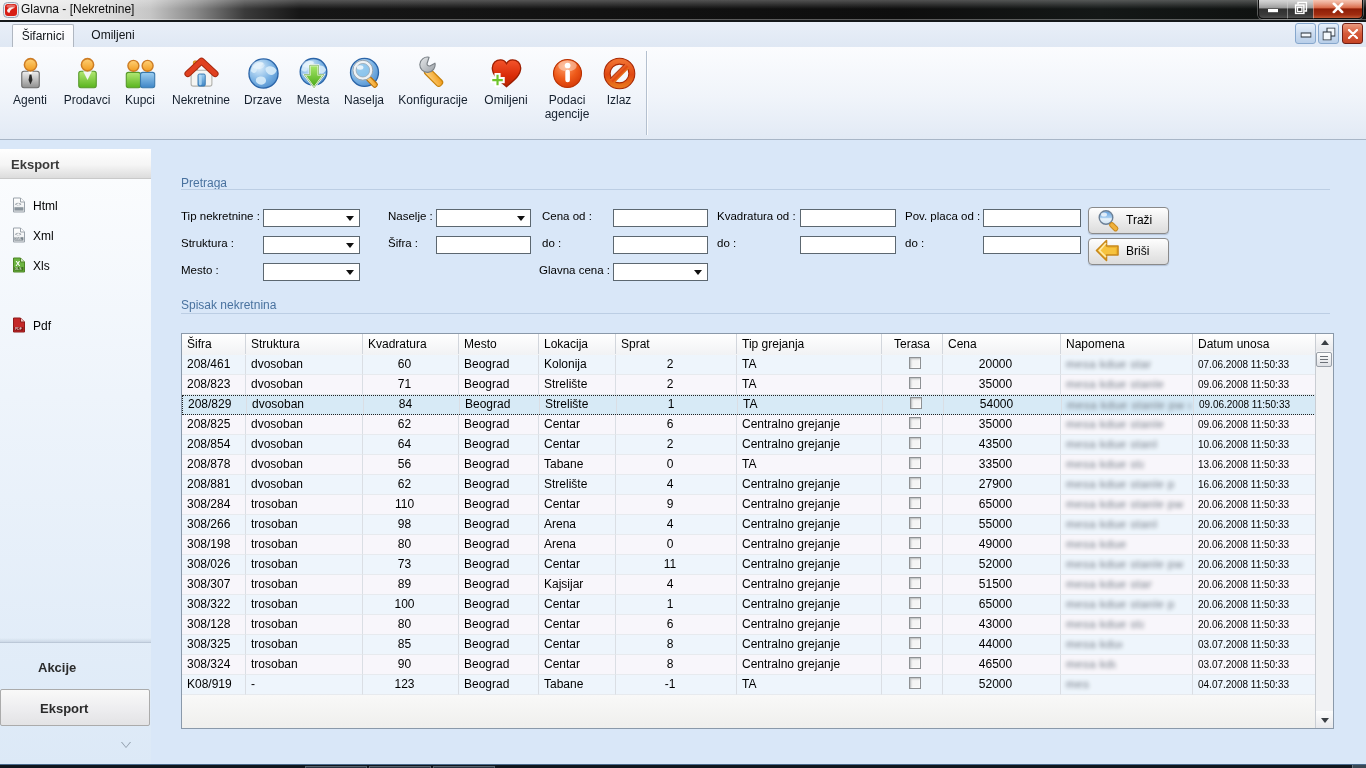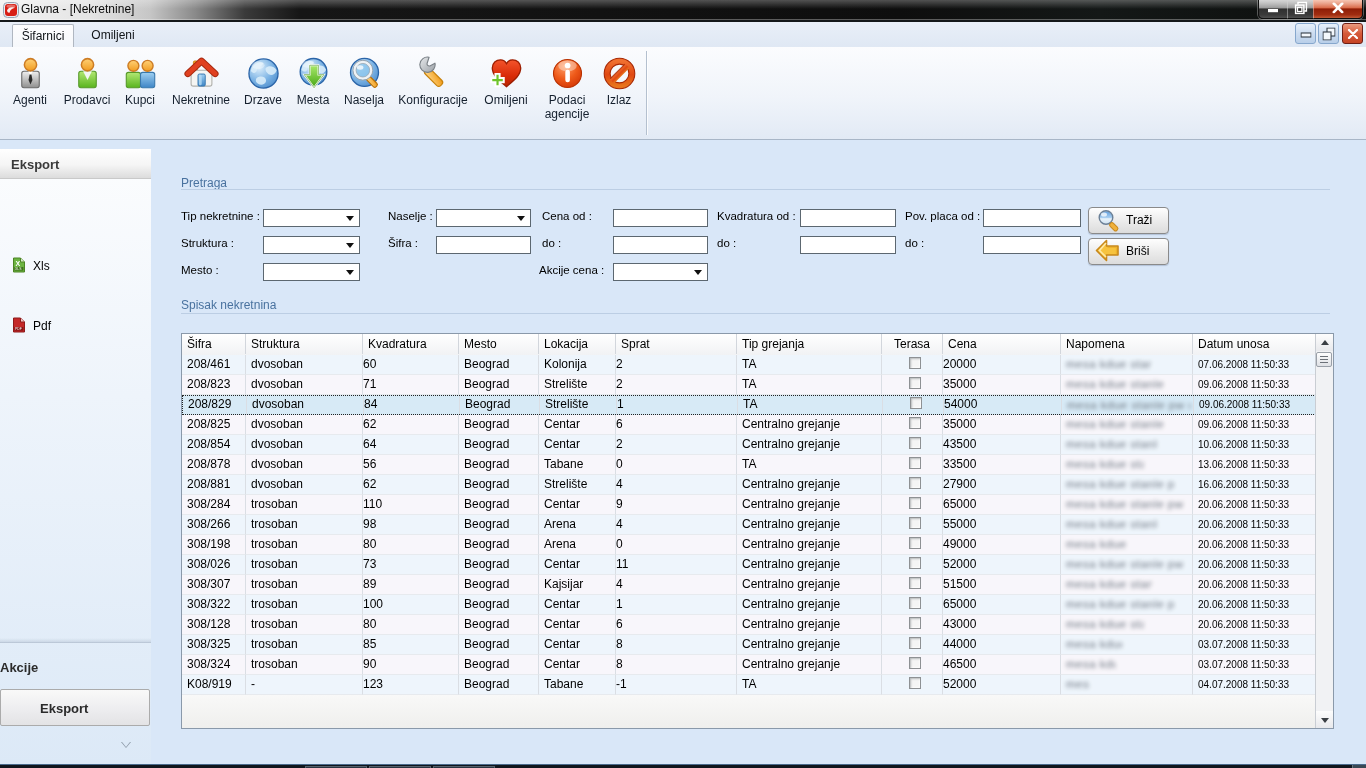--- a/index.html
+++ b/index.html
@@ -38,41 +38,41 @@
 #tsep{position:absolute;left:646px;top:4px;width:1px;height:84px;background:#b4c0cf;box-shadow:1px 0 0 rgba(255,255,255,.8)}
 
 #sidebar{position:absolute;left:0;top:149px;width:151px;height:616px;background:linear-gradient(#fcfdfe 0%,#eef4fb 40%,#dce9f7 100%)}
 #sbhead{position:absolute;left:0;top:0;width:151px;height:30px;background:linear-gradient(#ffffff 0%,#f5f5f5 55%,#dcdcdc 100%);border-bottom:1px solid #c9c9c9;box-sizing:border-box}
 #sbhead span{position:absolute;left:11px;top:8px;font-size:13px;font-weight:bold;color:#3a3a3a}
 .sbitem{position:absolute;left:0;width:151px;height:30px}
 .sbitem svg{position:absolute;left:11px;top:0px}
 .sbitem span{position:absolute;left:33px;top:2px;font-size:12px;color:#000}
 #sbshadow{position:absolute;left:0;top:489px;width:151px;height:4px;background:linear-gradient(rgba(140,155,175,0),rgba(140,155,175,.25));border-bottom:1px solid rgba(130,145,165,.38)}
 #akcije{position:absolute;left:0;top:511px;width:151px;font-size:13px;font-weight:bold;color:#2b2b2b}
-#akcije span{}
+#akcije span{margin-left:38px}
 #eksbtn{position:absolute;left:0px;top:540px;width:150px;height:37px;box-sizing:border-box;border:1px solid #ababab;border-radius:2px;background:linear-gradient(#f9f9f9,#ececee 60%,#e3e3e5);font-size:13px;font-weight:bold;color:#2b2b2b}
 #eksbtn span{position:absolute;left:39px;top:11px}
 #chev{position:absolute;left:121px;top:593px;width:0;height:0;border-left:5px solid transparent;border-right:5px solid transparent;border-top:6px solid #8a97a5}
 #chev:after{content:"";position:absolute;left:-4px;top:-6px;width:0;height:0;border-left:4px solid transparent;border-right:4px solid transparent;border-top:5px solid #dce9f7}
 
 .ghead{position:absolute;font-size:12px;color:#49729f}
 .gline{position:absolute;height:1px;background:#bccee4}
 .flabel{position:absolute;font-size:11.5px;color:#000;white-space:nowrap}
 .combo,.tbox{position:absolute;height:18px;box-sizing:border-box;border:1px solid #5c6770;background:#fff}
 .combo:after{content:"";position:absolute;right:5px;top:6px;width:0;height:0;border-left:4px solid transparent;border-right:4px solid transparent;border-top:5px solid #111}
 .sbtn{position:absolute;left:1088px;width:81px;height:27px;box-sizing:border-box;border:1px solid #8a8a8a;border-radius:4px;background:linear-gradient(#fefefe,#ececec 50%,#dcdcdc);box-shadow:0 1px 1px rgba(90,110,140,.3);font-size:12px;color:#000}
 .sbtn .bt{position:absolute;left:37px;top:5px}
 .sbtn svg{position:absolute;left:8px;top:2px}
 
 #grid{position:absolute;left:181px;top:333px;width:1153px;height:396px;box-sizing:border-box;border:1px solid #8a99aa;background:linear-gradient(#ffffff 86%,#efefed 100%)}
 #ghdr{position:absolute;left:0;top:0;width:1134px;height:21px;background:linear-gradient(#fff,#f1f2f4);border-bottom:1px solid #c6cad0}
 .hc{position:absolute;top:0;height:20px;line-height:20px;font-size:12px;color:#000;padding-left:5px;box-sizing:border-box;border-right:1px solid #d2d6dc;white-space:nowrap;overflow:hidden}
 .grow{position:absolute;left:0;width:1134px;height:20px}
 .gc{position:absolute;top:0;height:20px;line-height:19px;font-size:12px;color:#000;box-sizing:border-box;border-right:1px solid #dadee4;border-bottom:1px solid #e7eaee;padding-left:5px;white-space:nowrap;overflow:hidden}
-.gc.r{text-align:left;padding-left:0;padding-right:12px}
+.gc.r{text-align:center;padding-left:0;padding-right:12px}
 .odd{background:#eef5fc}
 .even{background:#f8f6fb}
 #selrow{background:#d7eaf6;border:1px dotted #222;height:20px;box-sizing:border-box}
 #selrow .gc{height:18px;line-height:17px;border-bottom:none}
 .cb{display:inline-block;margin-left:5px;width:12px;height:12px;box-sizing:border-box;border:1px solid #8e9194;background:#f5f5f5;box-shadow:inset 1px 1px 2px rgba(120,125,130,.5),inset -1px -1px 1px #fff;vertical-align:middle;margin-top:-3px}
 .blur{display:inline-block;height:15px;margin-top:2px;overflow:hidden;filter:blur(2.1px);color:#646c77;font-size:11.5px;line-height:15px;letter-spacing:.5px;white-space:nowrap;vertical-align:top;opacity:.95}
 #vsb{position:absolute;right:0;top:0;width:17px;height:394px;background:#f1f2f4;border-left:1px solid #c9cdd3}
 .sbarr{position:absolute;left:0;width:17px;height:17px;background:linear-gradient(#fdfdfd,#e8e9ec);}
 .sbarr:after{content:"";position:absolute;left:5px;width:0;height:0;border-left:4px solid transparent;border-right:4px solid transparent}
 #sbup:after{top:6px;border-bottom:5px solid #3a3f44}
@@ -294,20 +294,39 @@
           <rect x="6" y="13.4" width="20" height="5.4" transform="rotate(-45 16 16)" fill="url(#gno)"></rect>
           <rect x="6.6" y="12.9" width="19" height="1" transform="rotate(-45 16 16)" fill="#a82804" opacity=".8"></rect>
         </svg>
       <span class="lb">Izlaz</span>
       </div>
   </div>
   <div id="sidebar">
     <div id="sbhead">
         <span>Eksport</span>
       </div>
+    <div class="sbitem" style="top:48px">
+      <svg width="16" height="16" viewBox="0 0 16 16">
+          <path d="M2.5 1 h7 l4 4 v10 h-11 Z" fill="url(#gpage)" stroke="#9aa2aa"></path>
+          <path d="M9.5 1 v4 h4" fill="#fff" stroke="#9aa2aa"></path>
+          <text x="4" y="8.6" font-size="5.4" fill="#5a646e" font-family="Liberation Sans">&lt;&gt;</text>
+          <rect x="3.4" y="10.2" width="9" height="3.4" fill="#8a949c"></rect>
+        </svg>
+      <span>Html</span>
+      </div>
+    <div class="sbitem" style="top:78px">
+      <svg width="16" height="16" viewBox="0 0 16 16">
+          <path d="M2.5 1 h7 l4 4 v10 h-11 Z" fill="url(#gpage)" stroke="#9aa2aa"></path>
+          <path d="M9.5 1 v4 h4" fill="#fff" stroke="#9aa2aa"></path>
+          <text x="4" y="8.6" font-size="5.4" fill="#5a646e" font-family="Liberation Sans">&lt;&gt;</text>
+          <rect x="3.4" y="10.2" width="9" height="3.4" fill="#7a848c"></rect>
+          <text x="4" y="13.3" font-size="3.4" fill="#fff" font-family="Liberation Sans">XML</text>
+        </svg>
+      <span>Xml</span>
+      </div>
     <div class="sbitem" style="top:108px">
       <svg width="16" height="16" viewBox="0 0 16 16">
           <path d="M2.5 1 h7 l4 4 v10 h-11 Z" fill="#6cb441" stroke="#4c8424"></path>
           <path d="M9.5 1 v4 h4" fill="#d8ecc8" stroke="#4c8424"></path>
           <text x="4.6" y="9.4" font-size="7" font-weight="bold" fill="#fff" font-family="Liberation Sans">X</text>
           <rect x="3.4" y="10" width="9" height="3.6" fill="#3c7218"></rect>
           <text x="4" y="13.2" font-size="3.4" fill="#fff" font-family="Liberation Sans">XLS</text>
         </svg>
       <span>Xls</span>
       </div>
@@ -369,21 +388,21 @@
   <div class="sbtn" style="top:238px">
       <svg width="26" height="24" viewBox="0 0 26 24" style="left:6px;top:0px">
         <path d="M11.5 1.5 L1.5 11.5 L11.5 21.5 V16 H23 V7 H11.5 Z" fill="#f7c33e" stroke="#c8881a" stroke-width="1.6" stroke-linejoin="round"></path>
         <path d="M11 4 L4.5 11.5 L11 18" fill="none" stroke="#fde9a8" stroke-width="1.6"></path>
         <path d="M12.5 8.5 H21.5 V15" fill="none" stroke="#e8a81e" stroke-width="1.2" opacity=".6"></path>
       </svg>
       <span class="bt">Briši</span>
     </div>
   <div class="flabel" style="left:181px;top:264px">Mesto :</div>
   <div class="combo" style="left:263px;top:263px;width:97px"></div>
-  <div class="flabel" style="left:539px;top:264px">Akcije cena :</div>
+  <div class="flabel" style="left:539px;top:264px">Glavna cena :</div>
   <div class="combo" style="left:613px;top:263px;width:95px"></div>
   <div class="ghead" style="left:181px;top:298px">Spisak nekretnina</div>
   <div class="gline" style="left:181px;top:313px;width:1149px"></div>
   <div id="grid">
     <div id="ghdr">
       <div class="hc c0">Šifra</div>
         <div class="hc c1">Struktura</div>
         <div class="hc c2">Kvadratura</div>
         <div class="hc c3">Mesto</div>
         <div class="hc c4">Lokacija</div>

